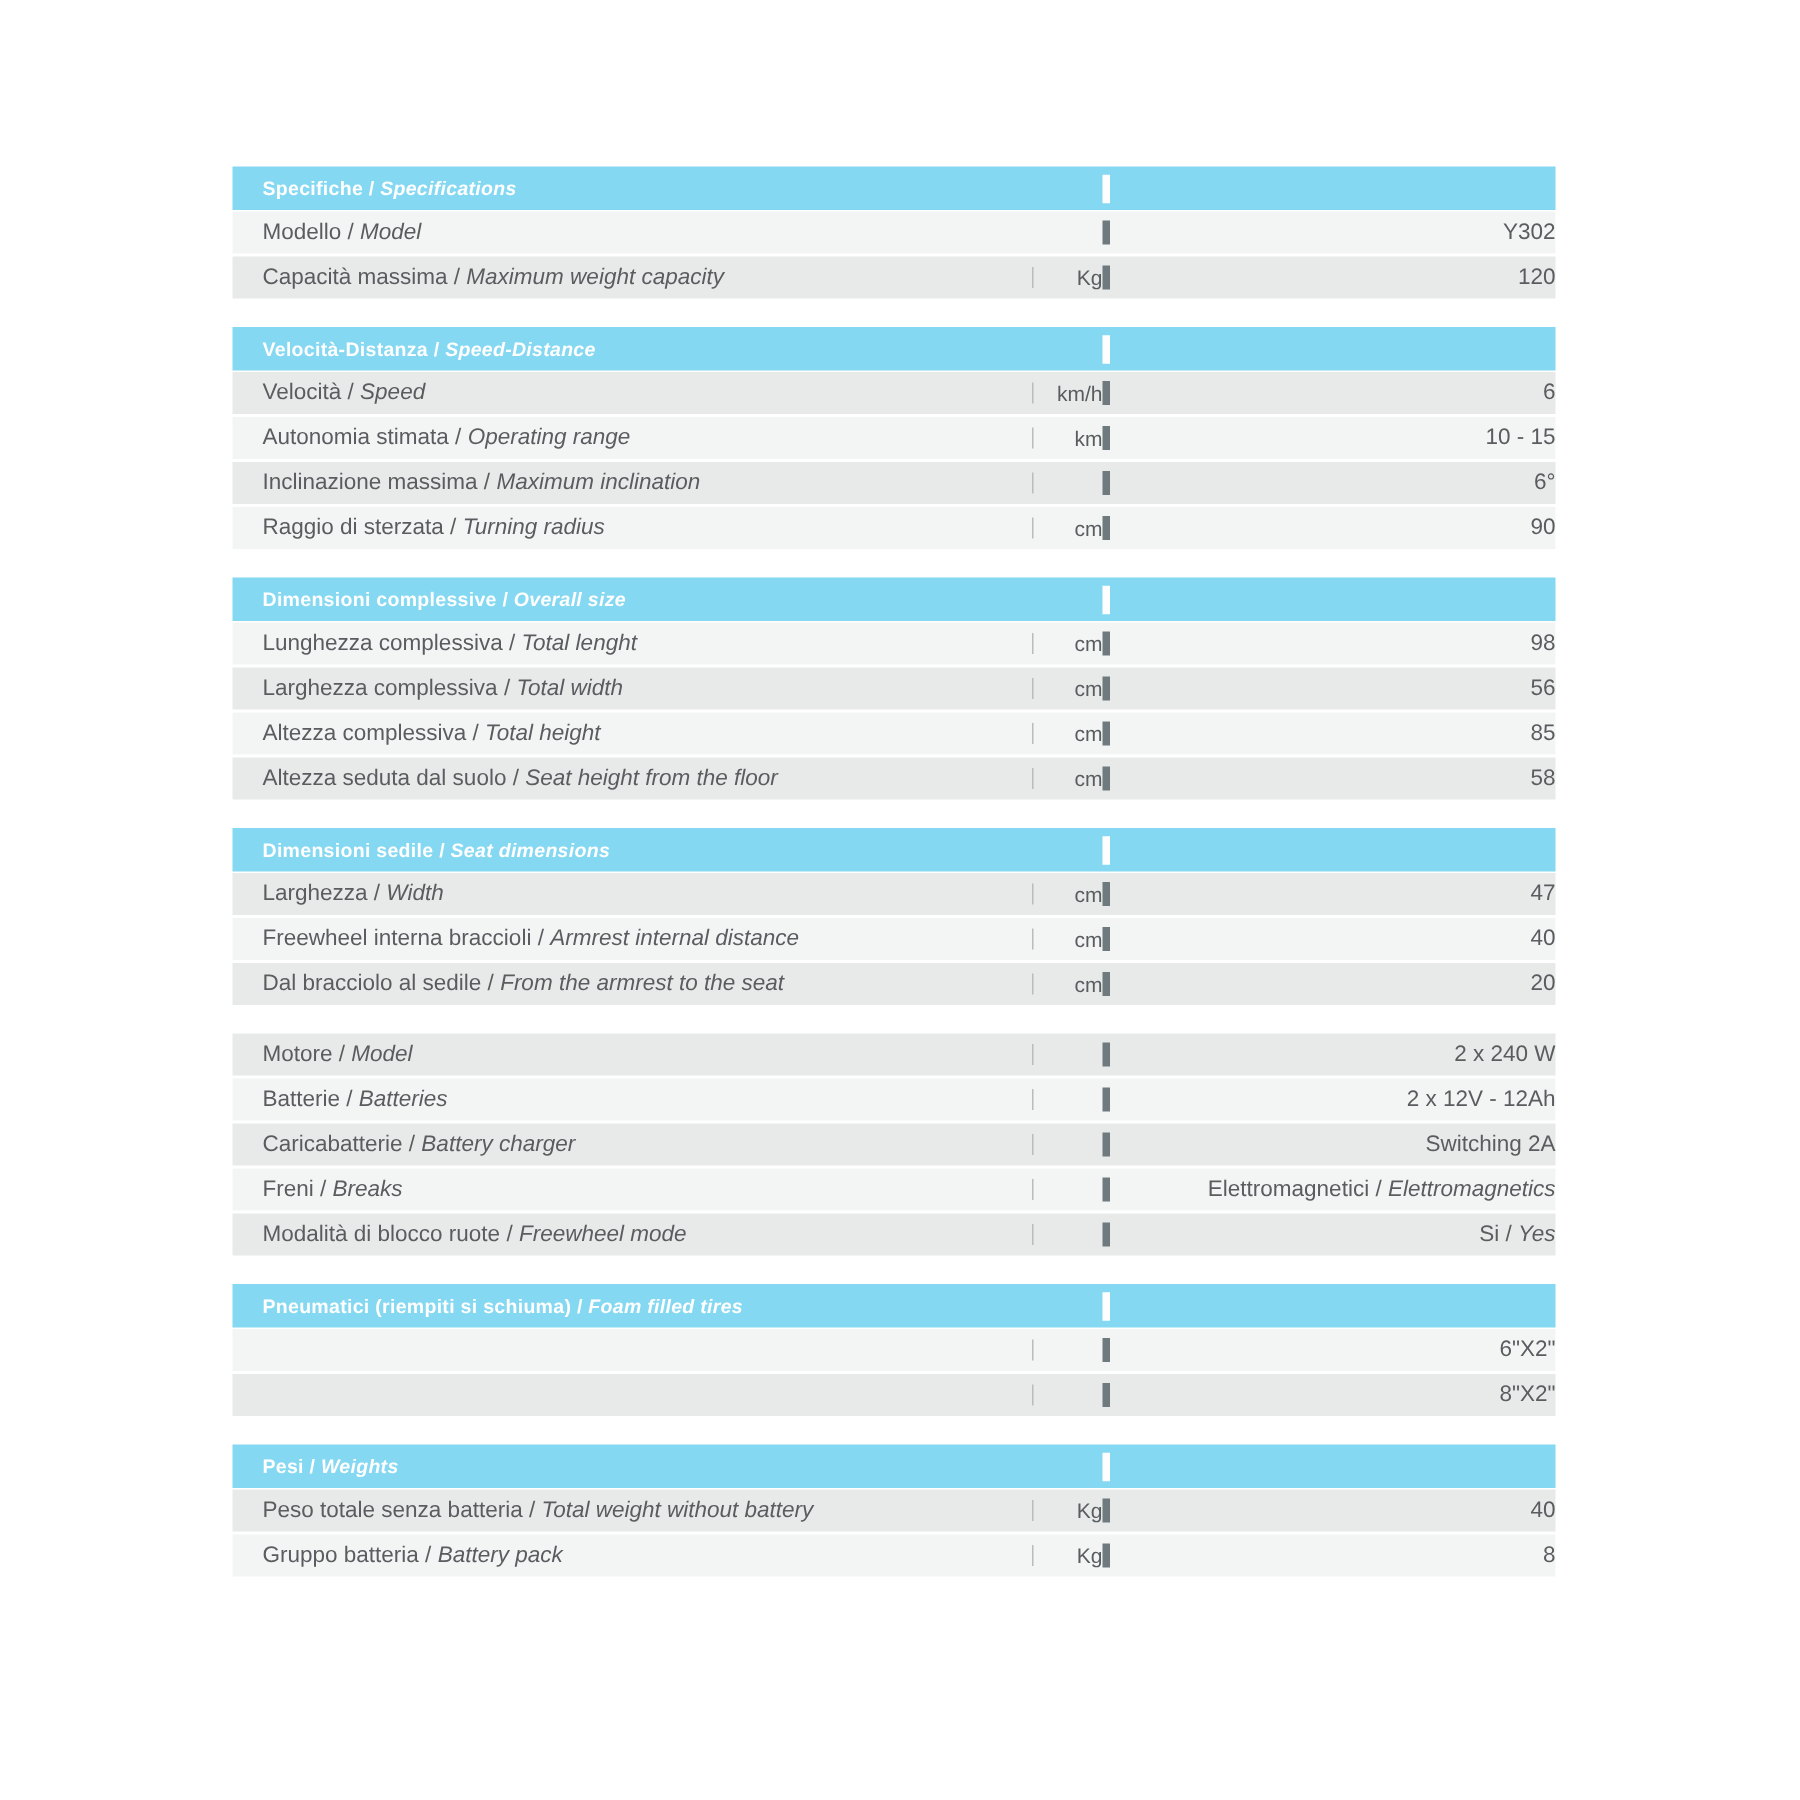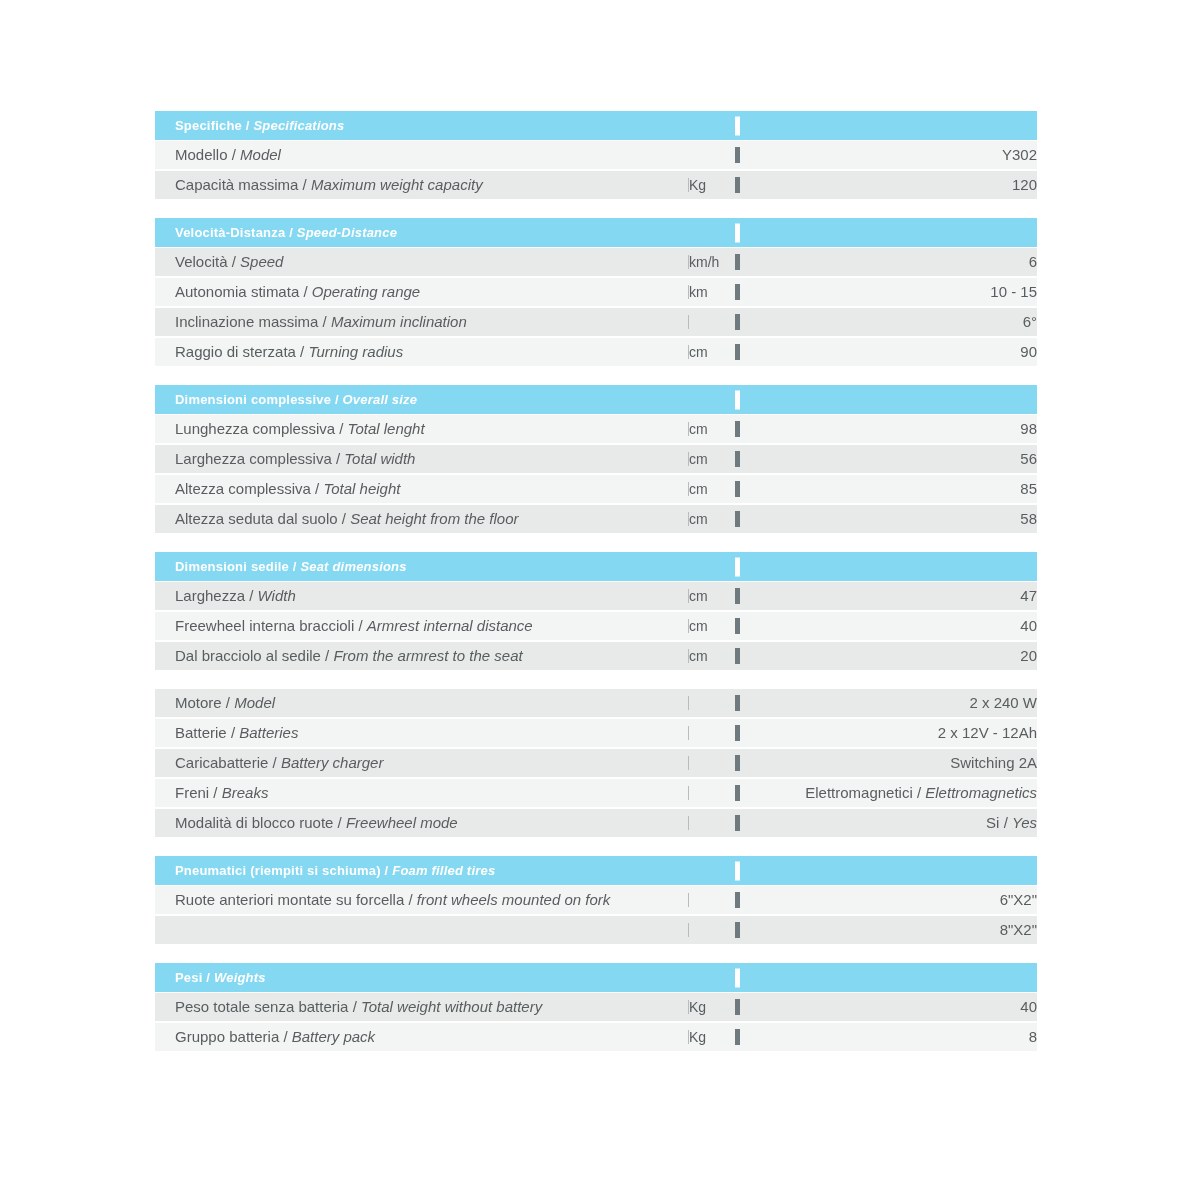--- a/index.html
+++ b/index.html
@@ -58,21 +58,21 @@
     position: absolute;
     left: 533px; top: 50%;
     transform: translateY(-50%);
     width: 1px; height: 14px;
     background: var(--thin-line, #b7bcbe);
   }
   .row-unit {
     position: absolute;
     left: 534px; top: 0;
     width: 46px;
-    text-align: left;
+    text-align: right;
     line-height: 28px;
     font-size: 14px;
   }
   .row-bar {
     position: absolute;
     left: 580px; top: 50%;
     transform: translateY(-50%);
     width: 5px; height: 16px;
     background: var(--thick-bar, #6e7a7d);
   }
@@ -351,23 +351,20 @@
 
   <div class="section">
     <div class="section-header">
       <div class="section-title">
         <span>Pneumatici (riempiti si schiuma)</span><span> </span><span>/</span><span> </span><span class="en">Foam filled tires</span>
       </div>
       <div class="header-bar"></div>
     </div>
     <div class="rows">
   <div class="row light">
-    <div class="row-label">
-      <span>Ruote anteriori montate su forcella</span><span> </span><span>/</span><span> </span><span class="en">front wheels mounted on fork</span>
-    </div>
     <span class="unit-line"></span>
     <div class="row-unit"></div>
     <span class="row-bar"></span>
     <div class="row-value">
       <span>6"X2"</span>
     </div>
   </div>
 
   <div class="row dark">
     <span class="unit-line"></span>

